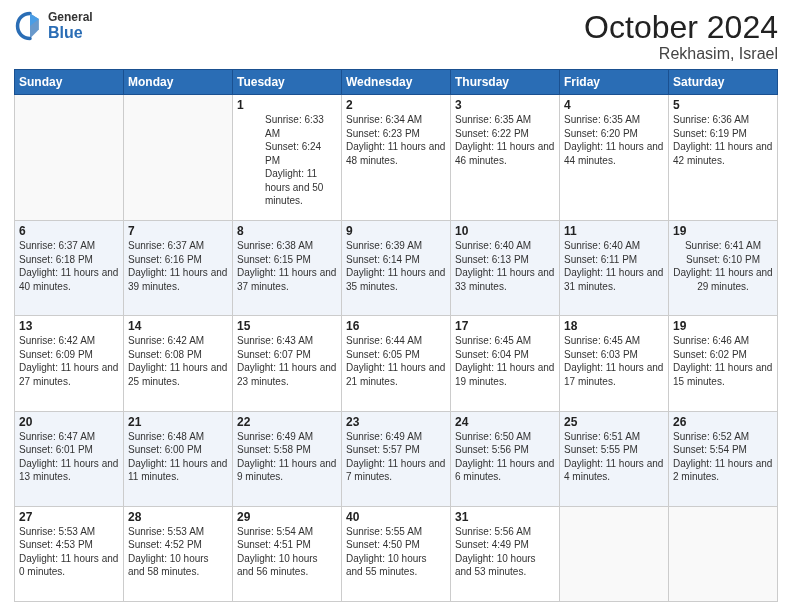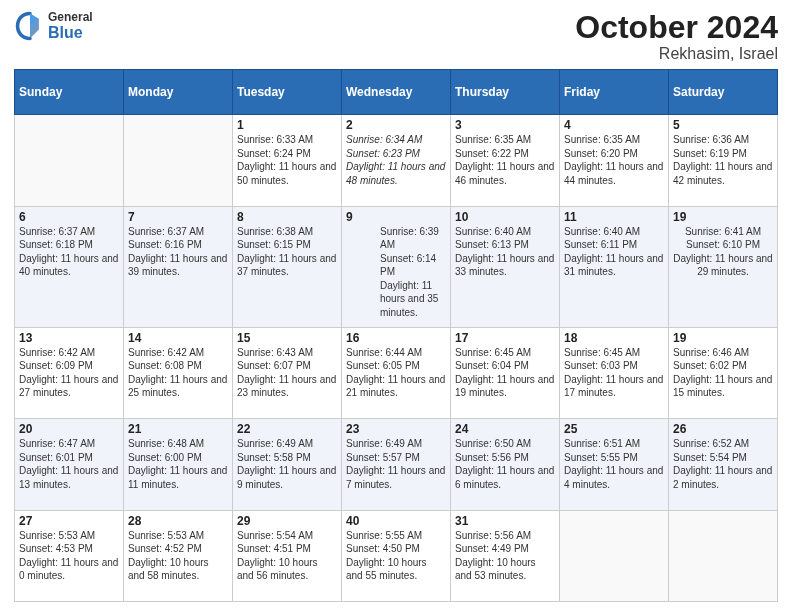--- a/index.html
+++ b/index.html
@@ -46,40 +46,40 @@
     .logo-icon {
       width: 32px;
       height: 32px;
       margin-right: 2px;
     }
     .title-section {
       text-align: right;
     }
     .month-title {
       font-size: 32px;
-      font-weight: bold;
+      font-weight: normal;
       color: #222;
       line-height: 1.1;
     }
     .location-title {
       font-size: 16px;
       color: #444;
     }
     .calendar {
       flex: 1;
       border-collapse: collapse;
       width: 100%;
       table-layout: fixed;
     }
     .calendar th {
       background: #2a6db5;
       color: #fff;
       font-size: 12px;
       font-weight: bold;
-      padding: 15px 4px;
+      padding: 5px 4px;
       border: 1px solid #1a5090;
       text-align: left;
     }
     .calendar td {
       border: 1px solid #ccc;
       vertical-align: top;
       padding: 3px 4px;
       font-size: 10px;
       color: #333;
       background: #fff;
@@ -137,27 +137,27 @@
           <th>Friday</th>
           <th>Saturday</th>
         </tr>
     </thead>
     <tbody id="calendar-body">
     <tr>
           <td class="empty"></td>
           <td class="empty"></td>
           <td>
             <span class="day-number">1</span>
-            <div class="day-info" style="white-space: pre-wrap;">Sunrise: 6:33 AM
+            <div class="day-info" style="white-space: pre-wrap; margin-left: 28px;">Sunrise: 6:33 AM
 Sunset: 6:24 PM
 Daylight: 11 hours and 50 minutes.</div>
           </td>
           <td>
             <span class="day-number">2</span>
-            <div class="day-info" style="white-space: pre-wrap; font-style: italic;">Sunrise: 6:34 AM
+            <div class="day-info" style="white-space: pre-wrap;">Sunrise: 6:34 AM
 Sunset: 6:23 PM
 Daylight: 11 hours and 48 minutes.</div>
           </td>
           <td>
             <span class="day-number">3</span>
             <div class="day-info" style="white-space: pre-wrap;">Sunrise: 6:35 AM
 Sunset: 6:22 PM
 Daylight: 11 hours and 46 minutes.</div>
           </td>
           <td>
@@ -187,21 +187,21 @@
 Daylight: 11 hours and 39 minutes.</div>
           </td>
           <td>
             <span class="day-number">8</span>
             <div class="day-info" style="white-space: pre-wrap;">Sunrise: 6:38 AM
 Sunset: 6:15 PM
 Daylight: 11 hours and 37 minutes.</div>
           </td>
           <td>
             <span class="day-number">9</span>
-            <div class="day-info" style="white-space: pre-wrap; margin-left: 34px;">Sunrise: 6:39 AM
+            <div class="day-info" style="white-space: pre-wrap;">Sunrise: 6:39 AM
 Sunset: 6:14 PM
 Daylight: 11 hours and 35 minutes.</div>
           </td>
           <td>
             <span class="day-number">10</span>
             <div class="day-info" style="white-space: pre-wrap;">Sunrise: 6:40 AM
 Sunset: 6:13 PM
 Daylight: 11 hours and 33 minutes.</div>
           </td>
           <td>

